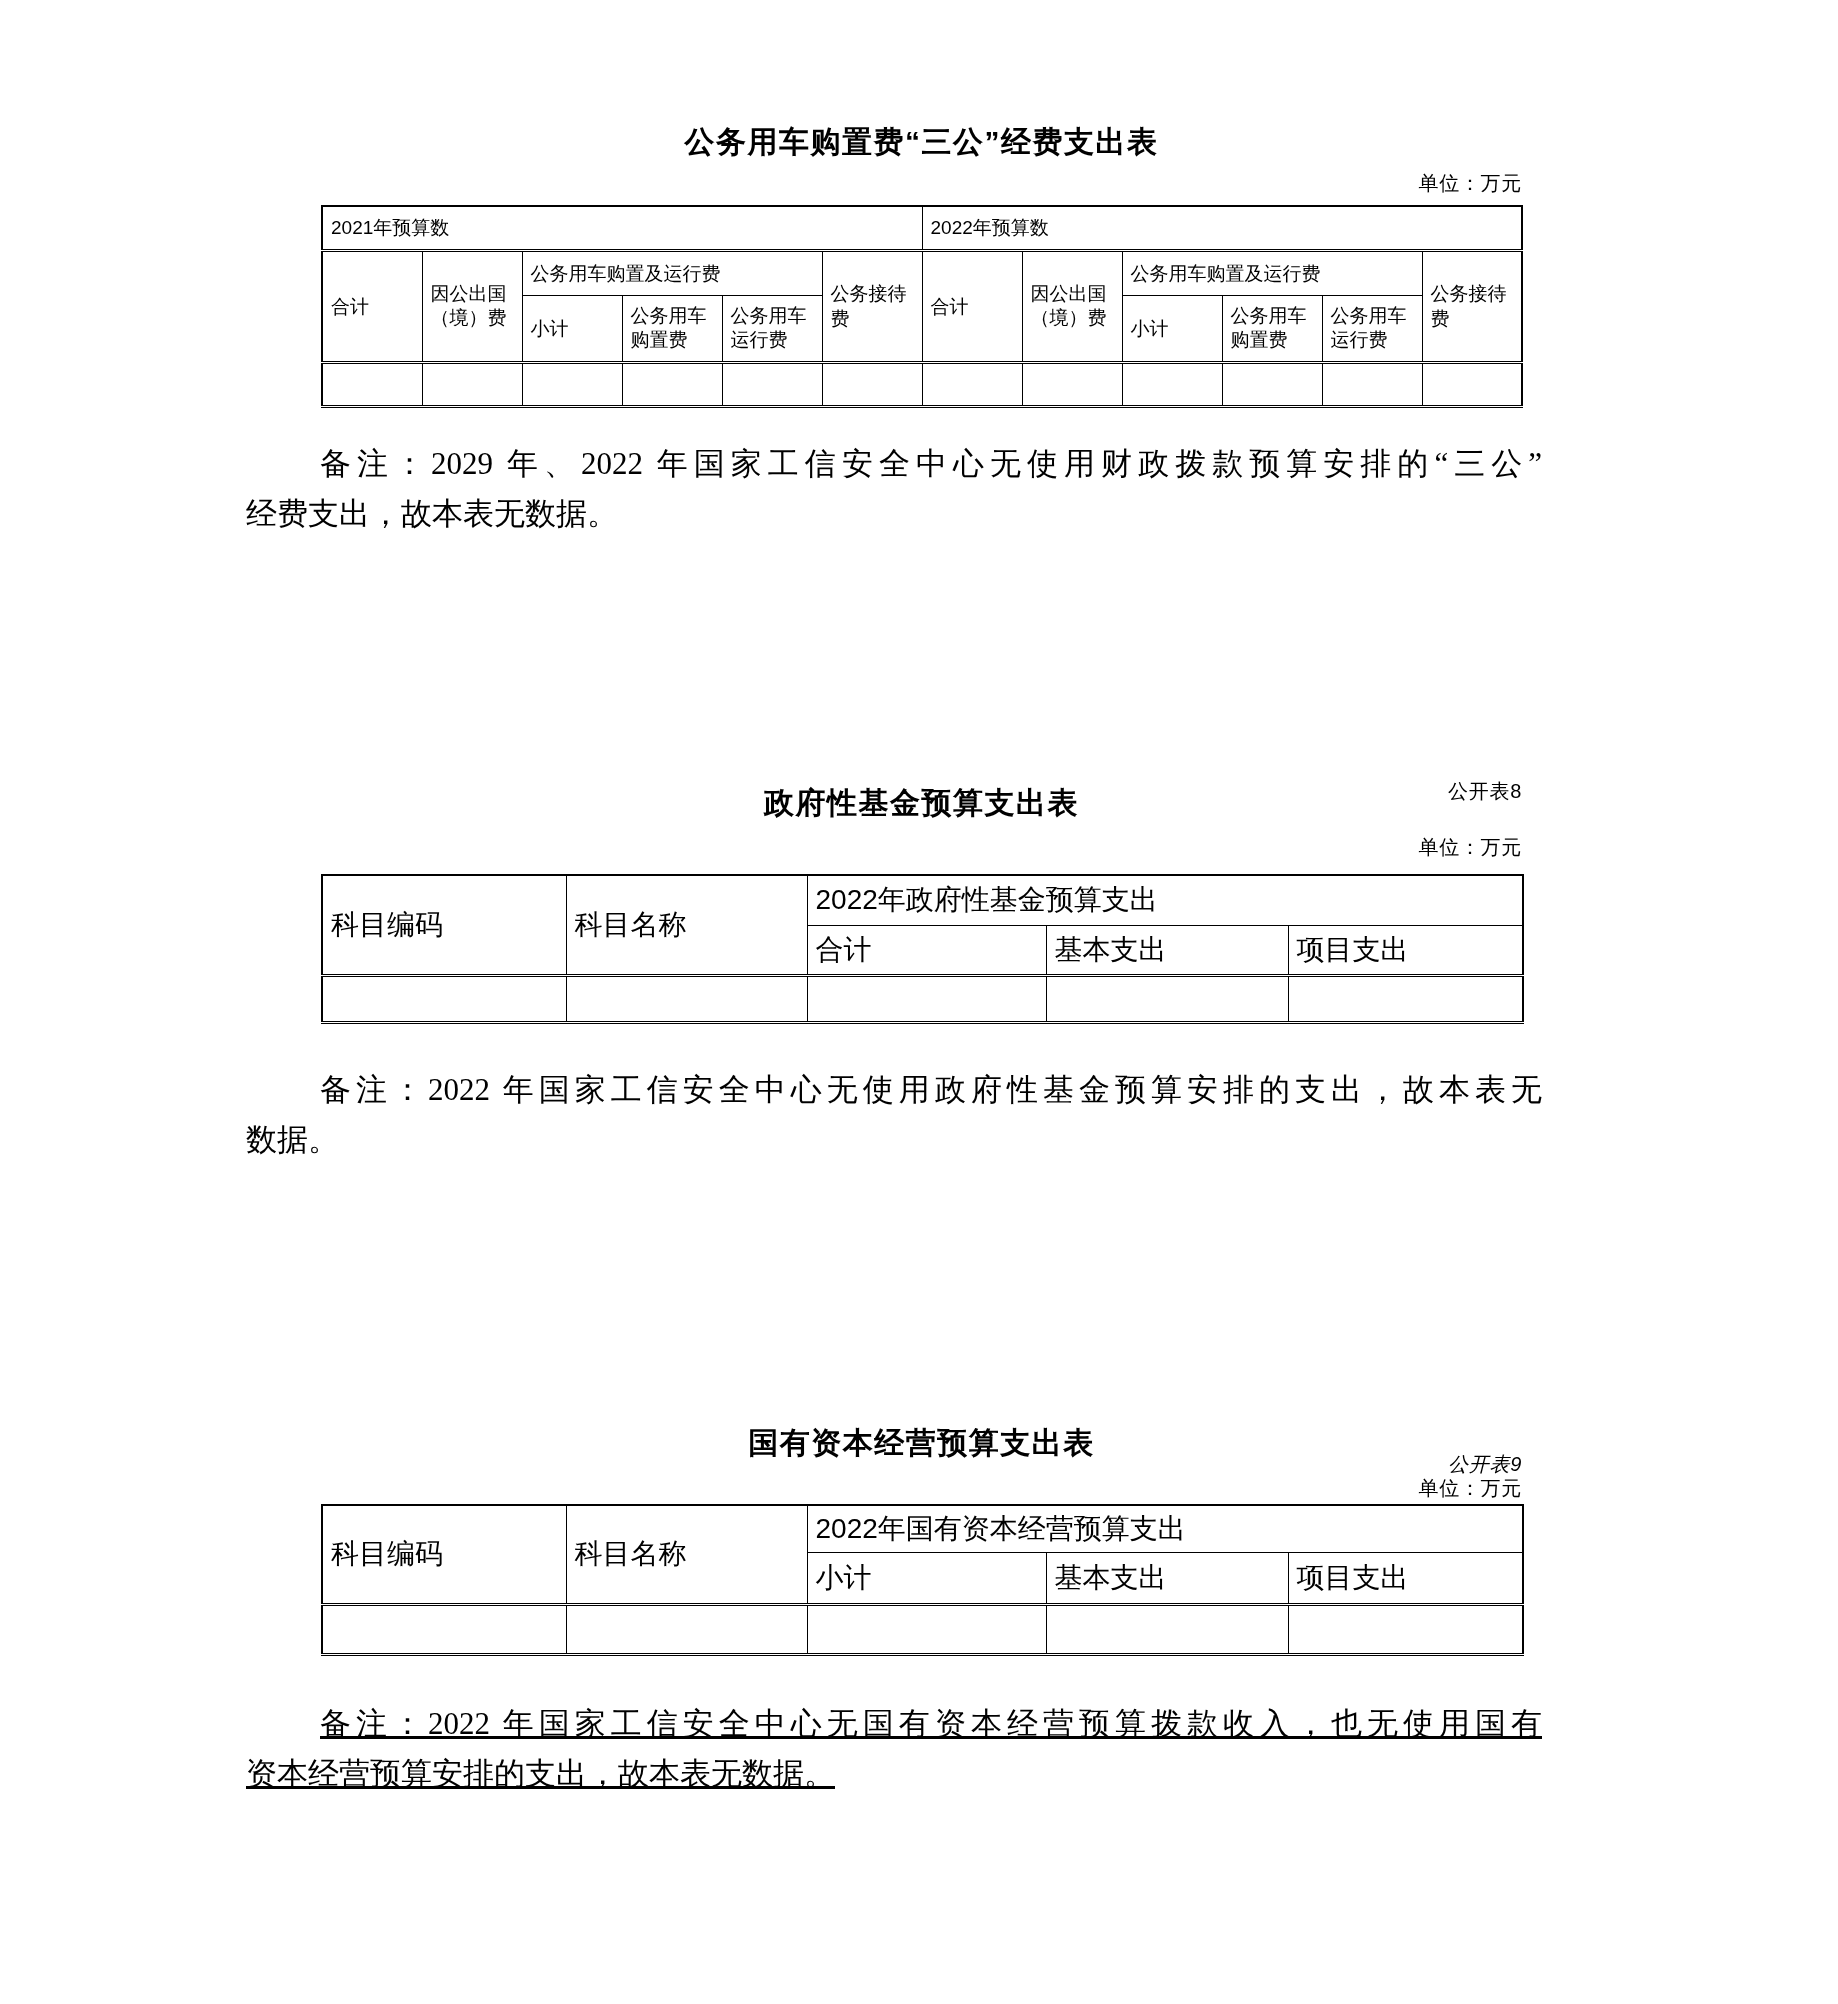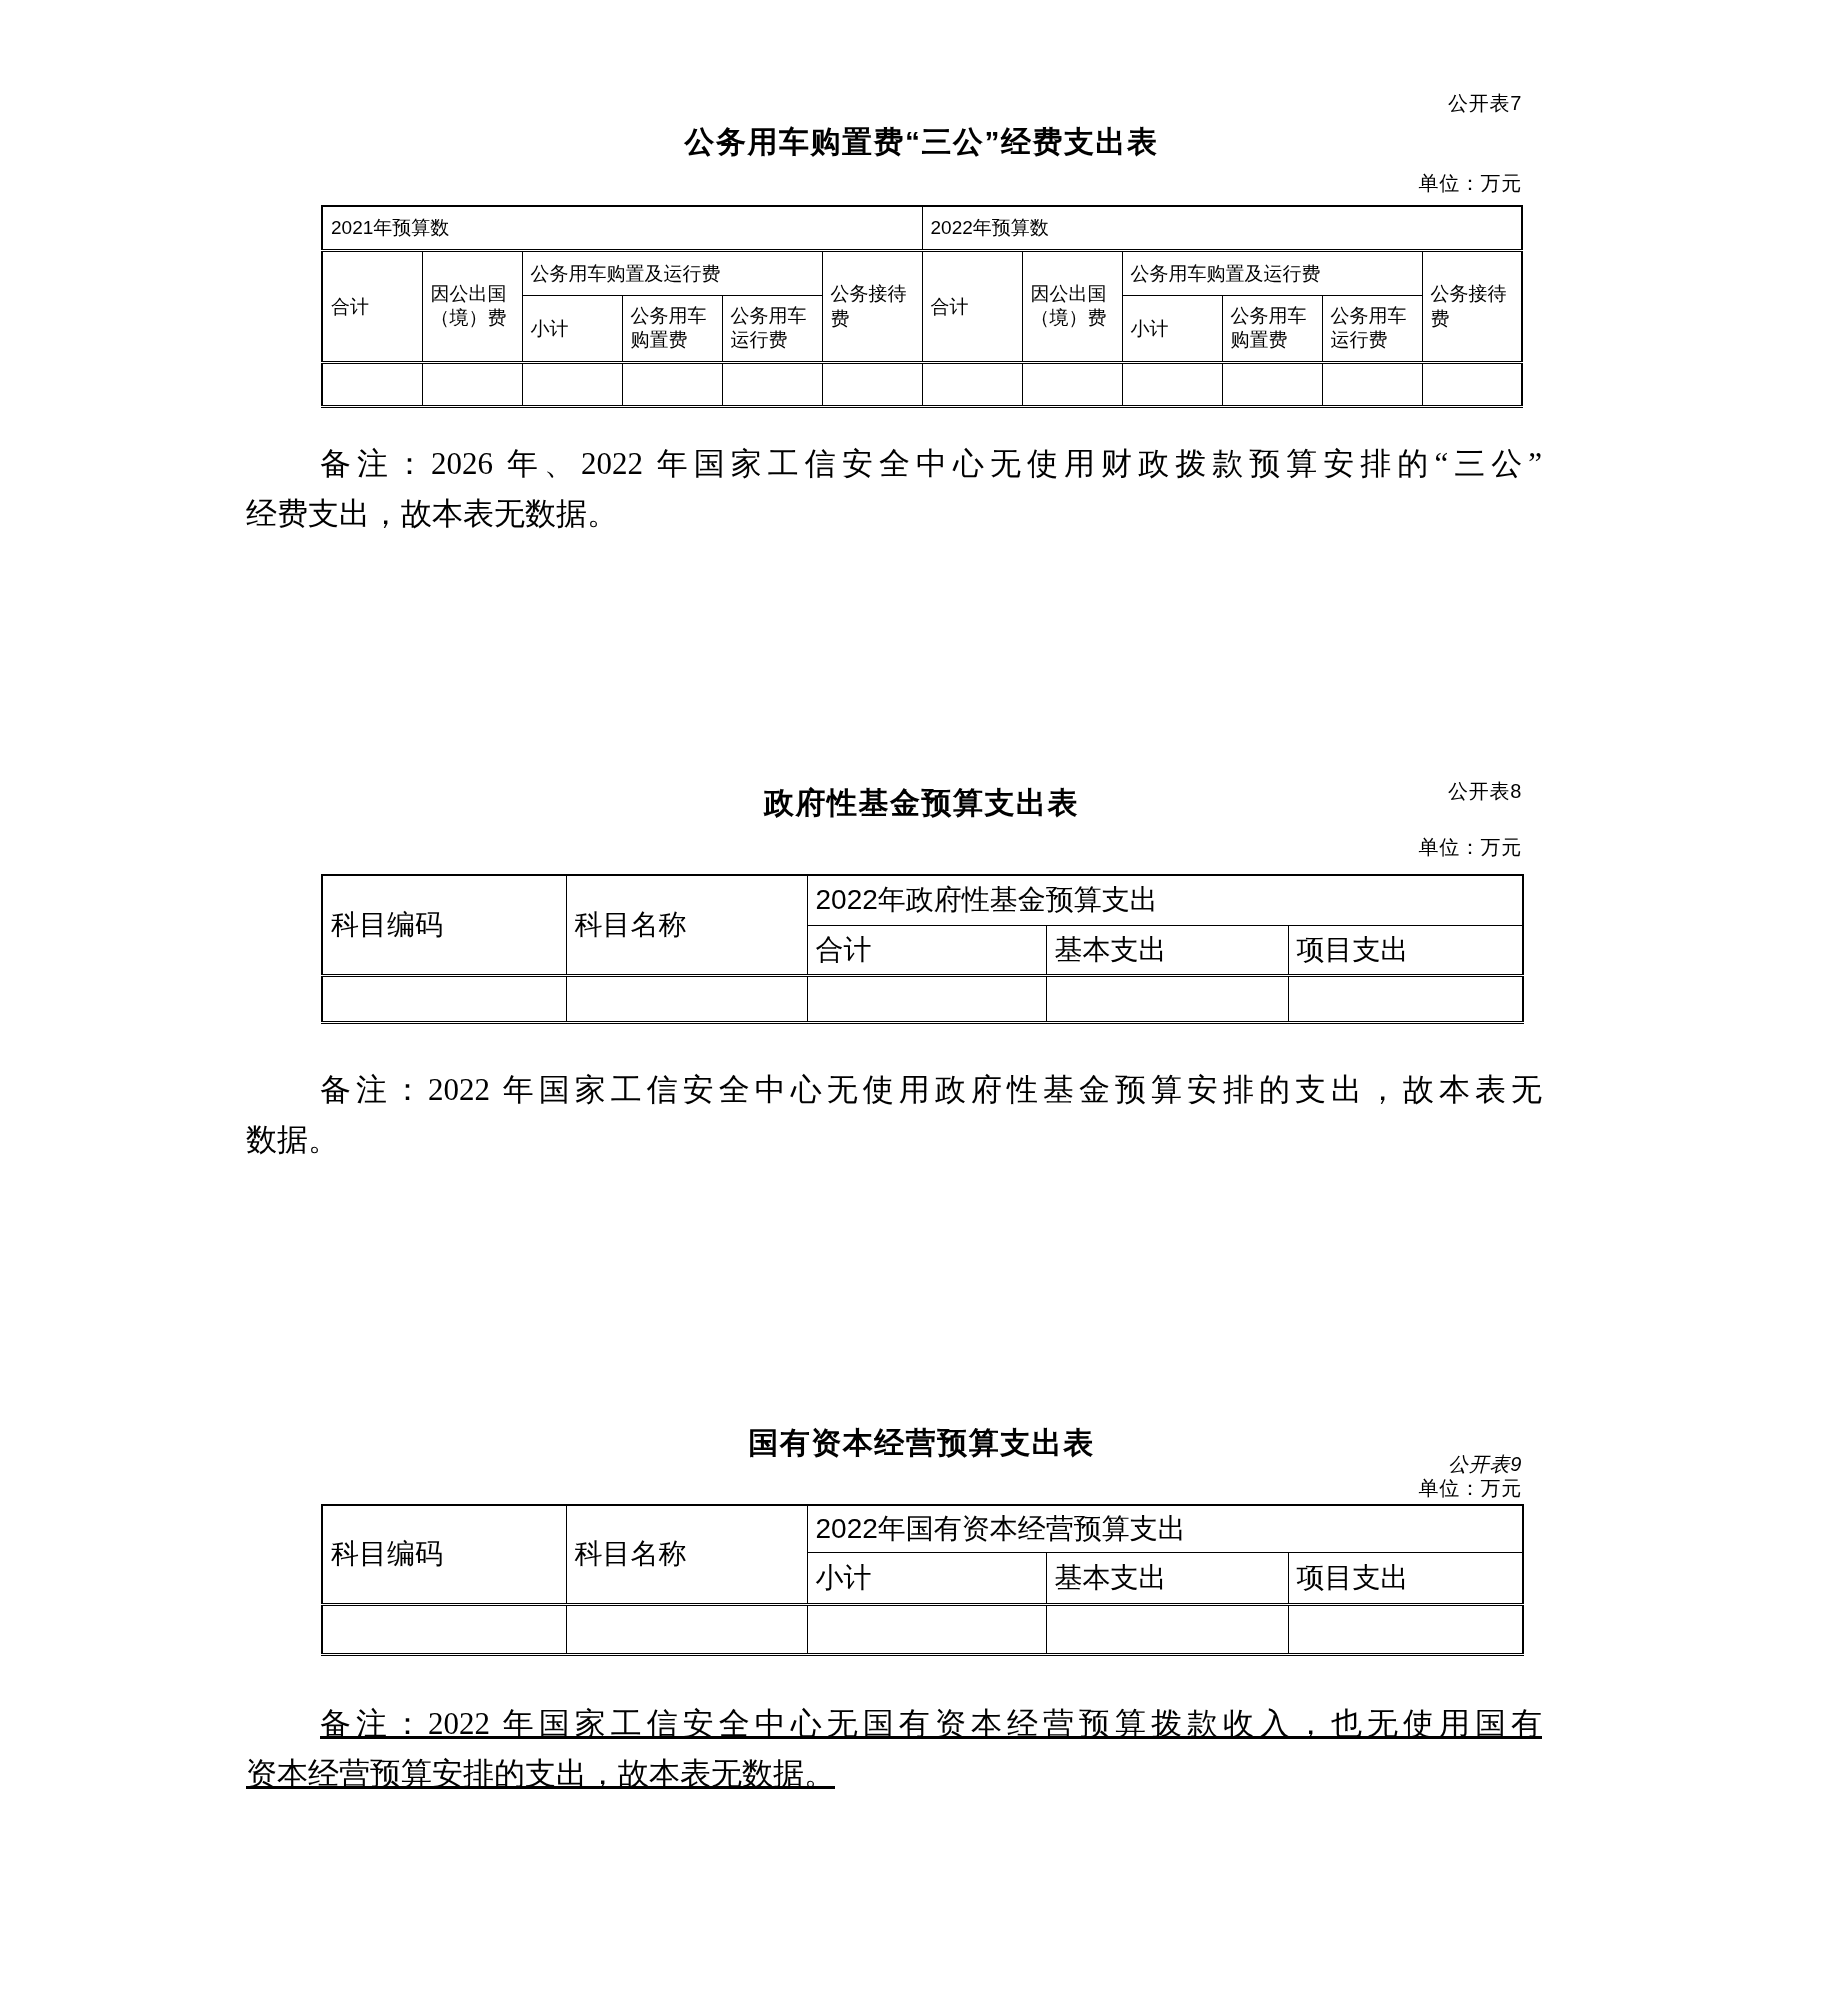--- a/index.html
+++ b/index.html
@@ -52,21 +52,20 @@
     text-indent:74px; white-space:nowrap;
     text-align:justify; text-align-last:justify; text-justify:inter-character;
   }
   .remark .l2 { white-space:nowrap; }
 </style>
 </head>
 <body>
 
 <div id="page">
 
-  <div class="abs tagline" style="top:92px;">公开表7</div>
   <div class="abs ttitle" style="top:123px;">公务用车购置费“三公”经费支出表</div>
   <div class="abs tagline" style="top:172px;">单位：万元</div>
 
   <div class="abs" style="left:321px; top:205px;">
     <table class="t t1">
       <colgroup>
         <col style="width:100px">
           <col style="width:100px">
           <col style="width:100px">
           <col style="width:100px">
@@ -114,21 +113,21 @@
         <td></td>
             <td></td>
         <td></td>
             <td></td>
       </tr>
     </tbody>
       </table>
   </div>
 
   <div class="abs remark" style="top:439px;">
-    <div class="l1">备注：2026 年、2022 年国家工信安全中心无使用财政拨款预算安排的“三公”</div>
+    <div class="l1">备注：2029 年、2022 年国家工信安全中心无使用财政拨款预算安排的“三公”</div>
     <div class="l2">经费支出，故本表无数据。</div>
   </div>
 
   <div class="abs tagline" style="top:752px;margin-top:28px;">公开表8</div>
   <div class="abs ttitle" style="top:784px;">政府性基金预算支出表</div>
   <div class="abs tagline" style="top:836px;">单位：万元</div>
 
   <div class="abs" style="left:321px; top:874px;">
     <table class="t t2">
       <colgroup>

